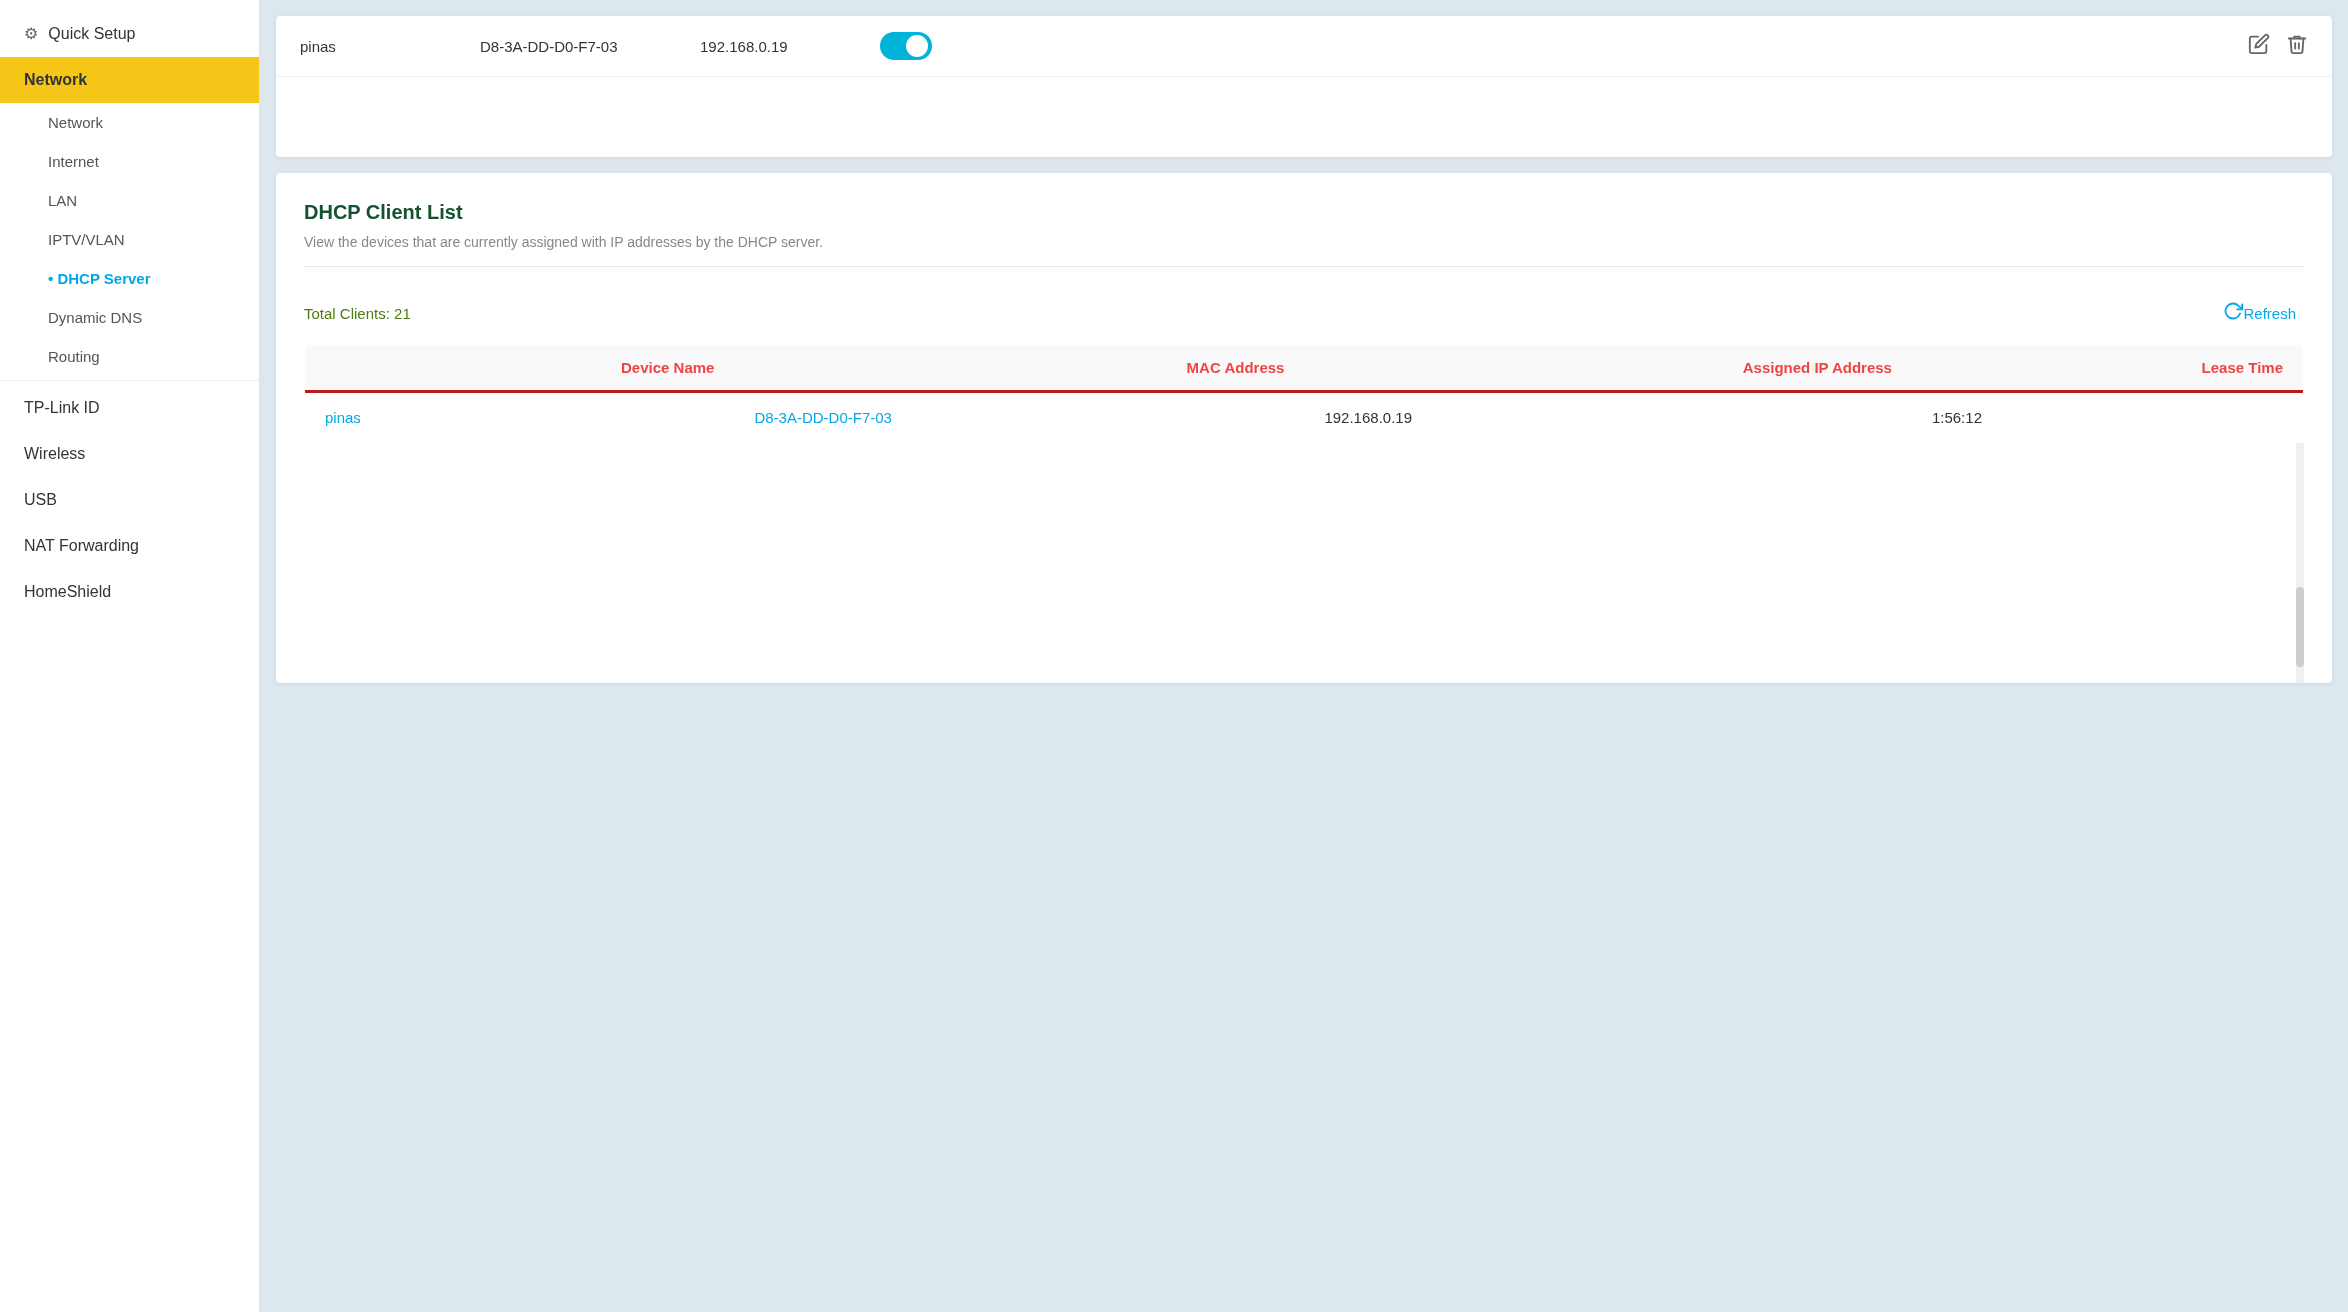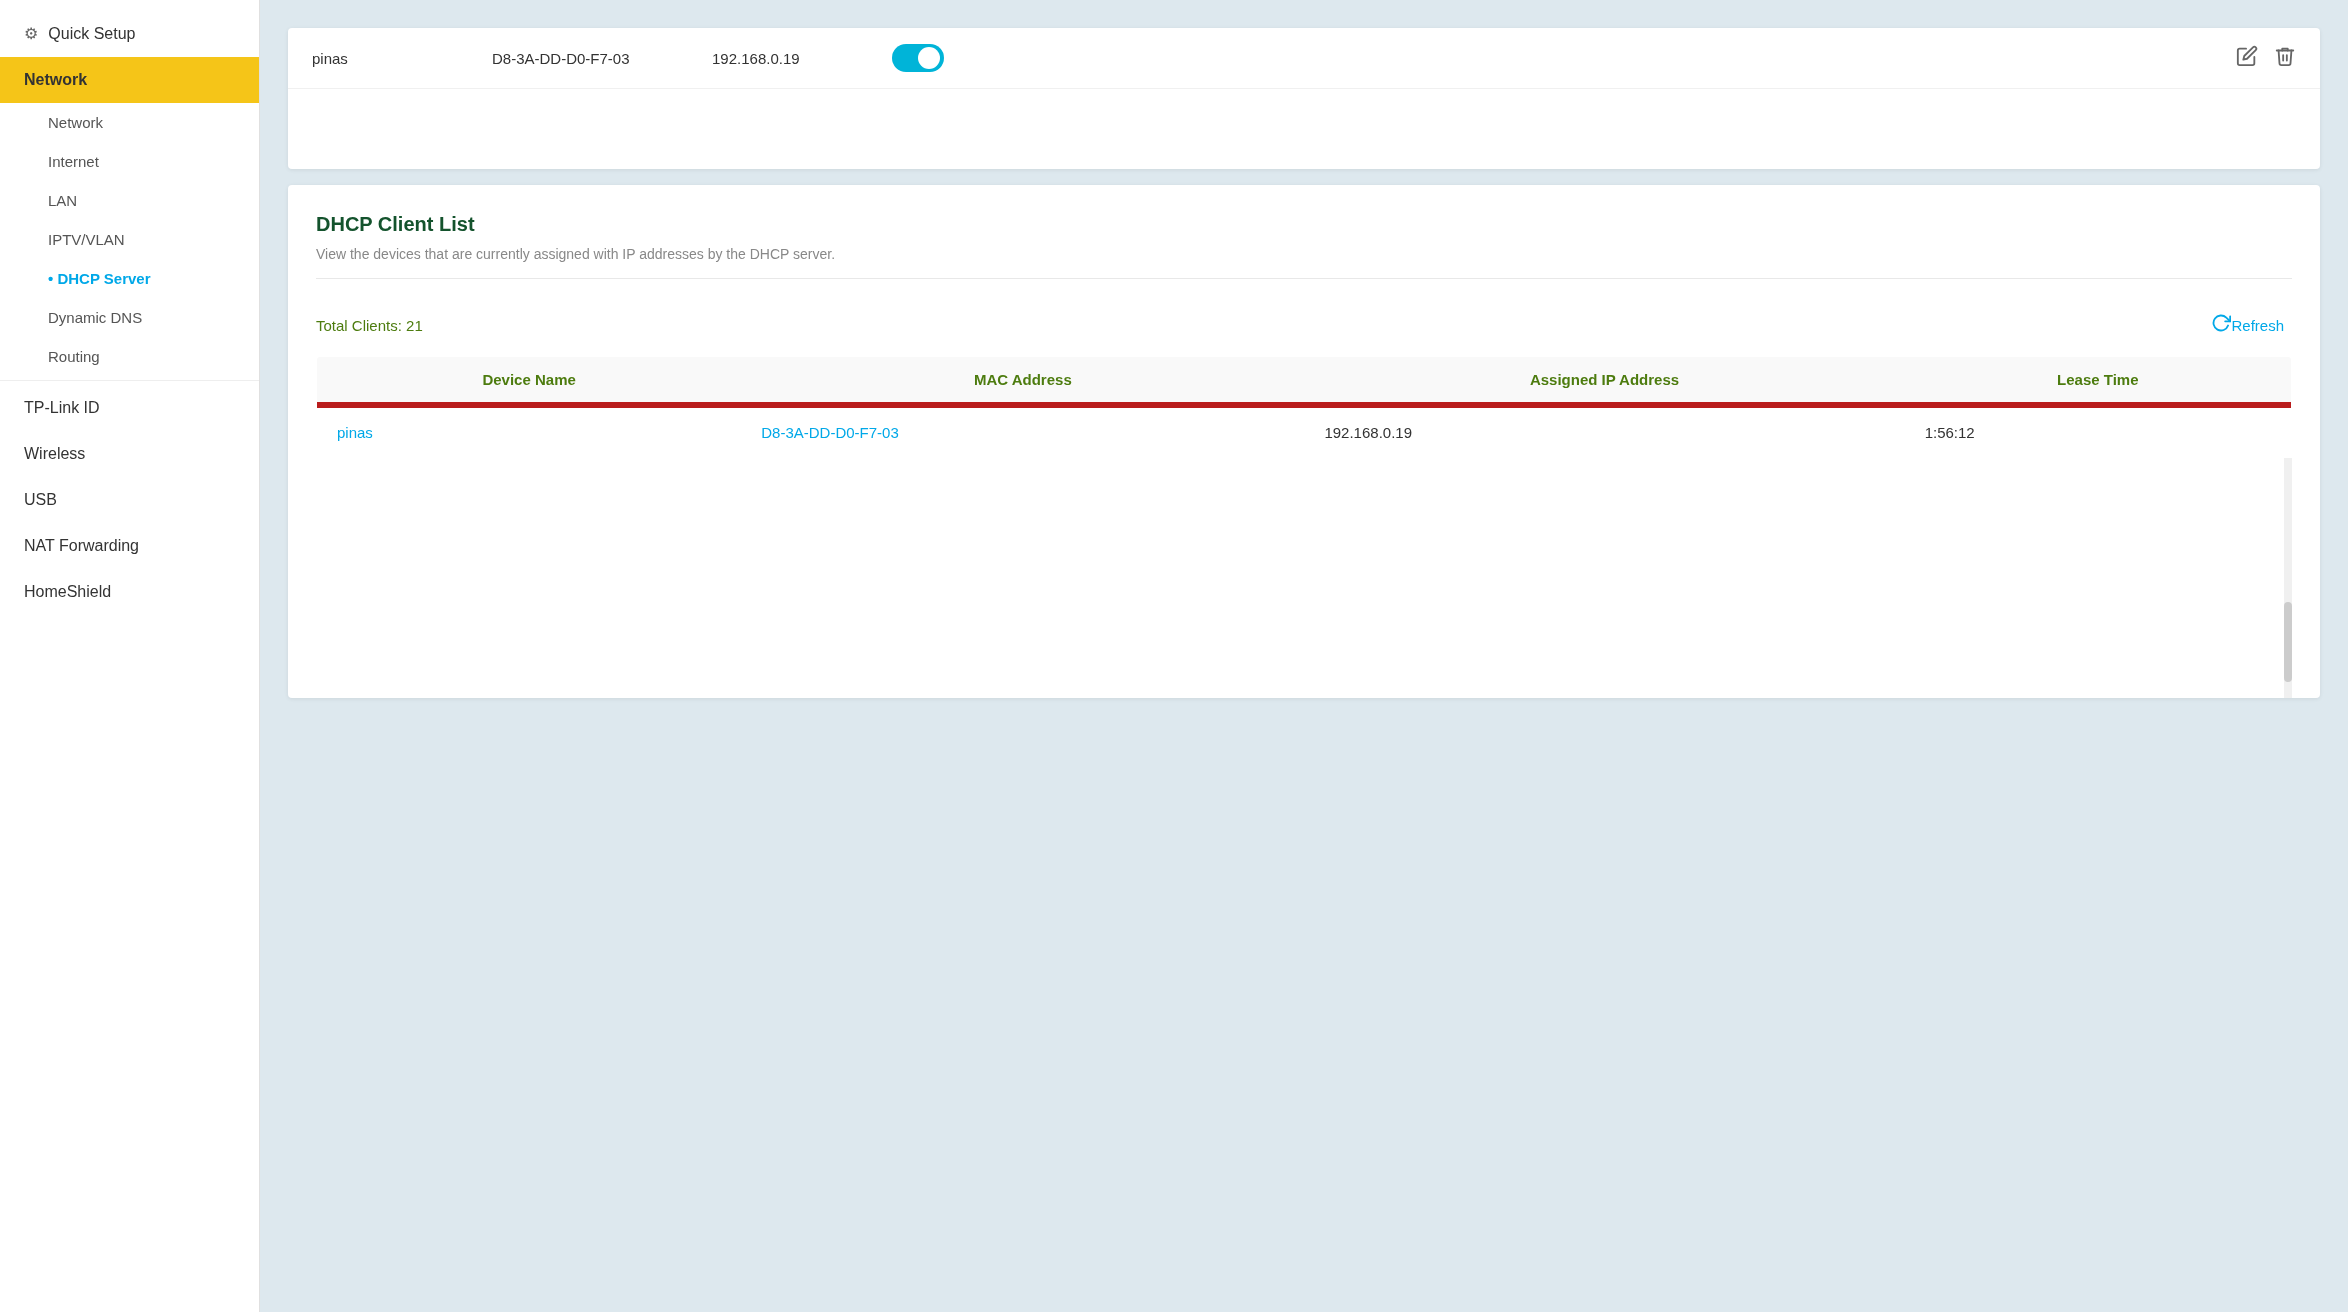--- a/index.html
+++ b/index.html
@@ -63,21 +63,21 @@
       height: 1px;
       background: #eee;
       margin: 4px 0;
     }
 
     
     .main-content {
       flex: 1;
       overflow-y: auto;
       background: #dde8ee;
-      padding: 12px;
+      padding: 0;
     }
 
     
     .top-card {
       background: #fff;
       border-radius: 4px;
       margin: 16px 16px 0 16px;
       box-shadow: 0 1px 4px rgba(0,0,0,0.08);
       padding: 0;
     }
@@ -211,26 +211,26 @@
     .dhcp-table {
       width: 100%;
       border-collapse: collapse;
       border: 1px solid #e8e8e8;
       border-radius: 4px;
       overflow: hidden;
     }
 
     .dhcp-table th {
       background: #f9f9f9;
-      text-align: center;
+      text-align: right;
       padding: 14px 20px;
       font-size: 15px;
       font-weight: bold;
-      color: #4d7c0f;
-      border-bottom: 6px solid #b91c1c;
+      color: #ef4444;
+      border-bottom: 3px solid #b91c1c;
     }
 
     .dhcp-table td {
       padding: 16px 20px;
       font-size: 15px;
       color: #333;
       border-bottom: 1px solid #f0f0f0;
     }
 
     .dhcp-table td.mac-addr {

